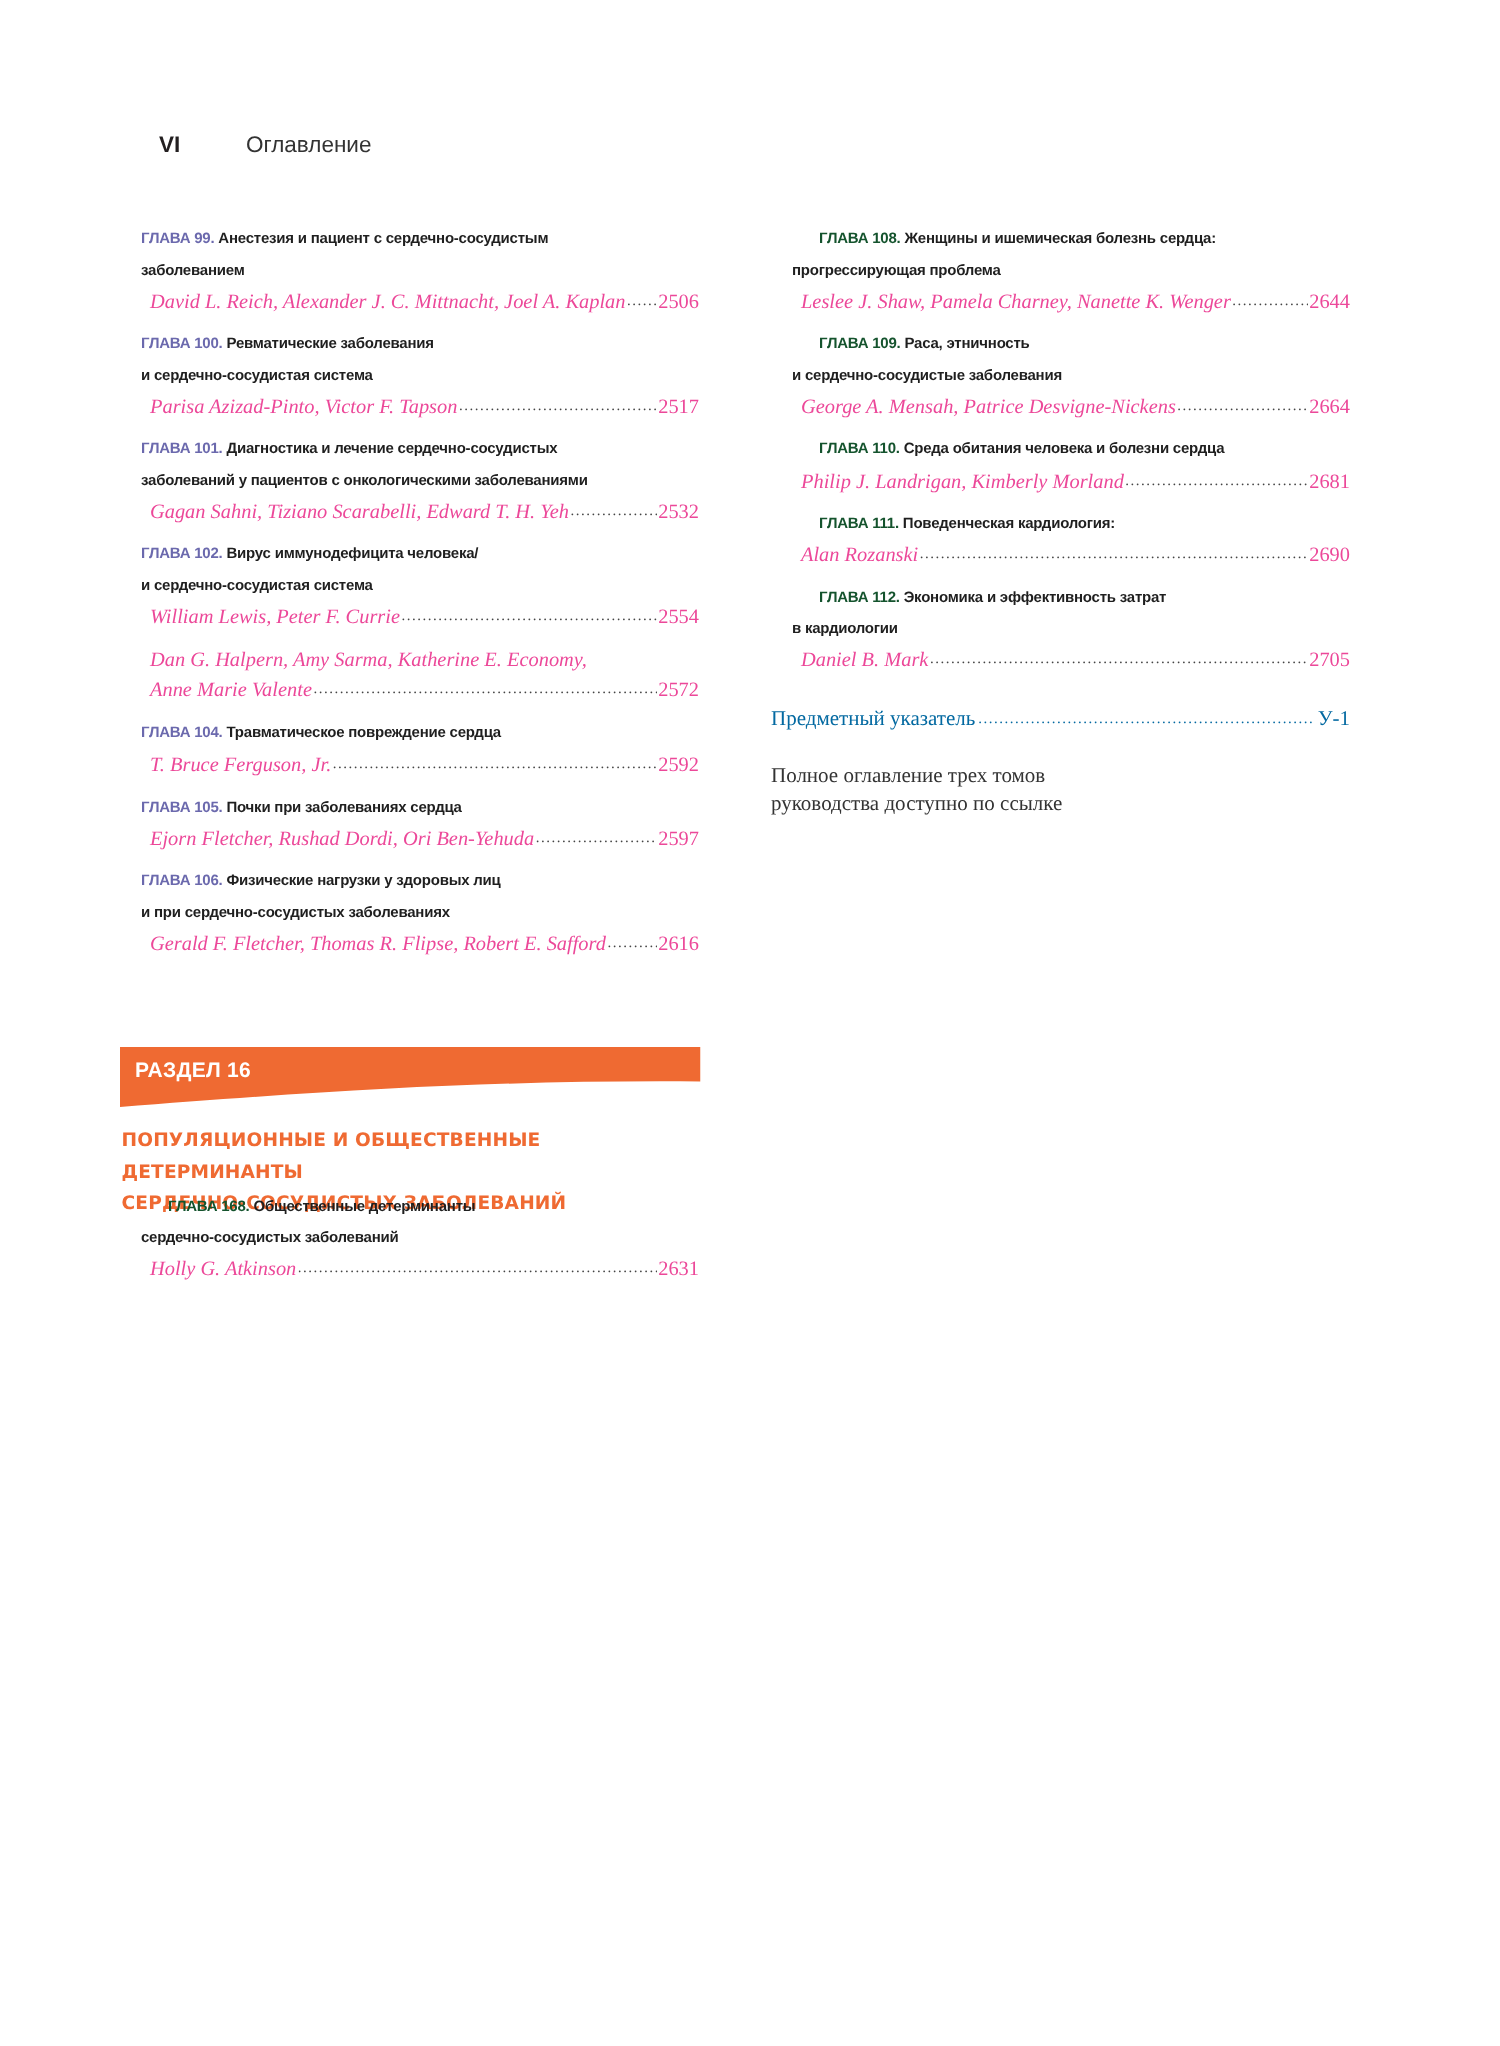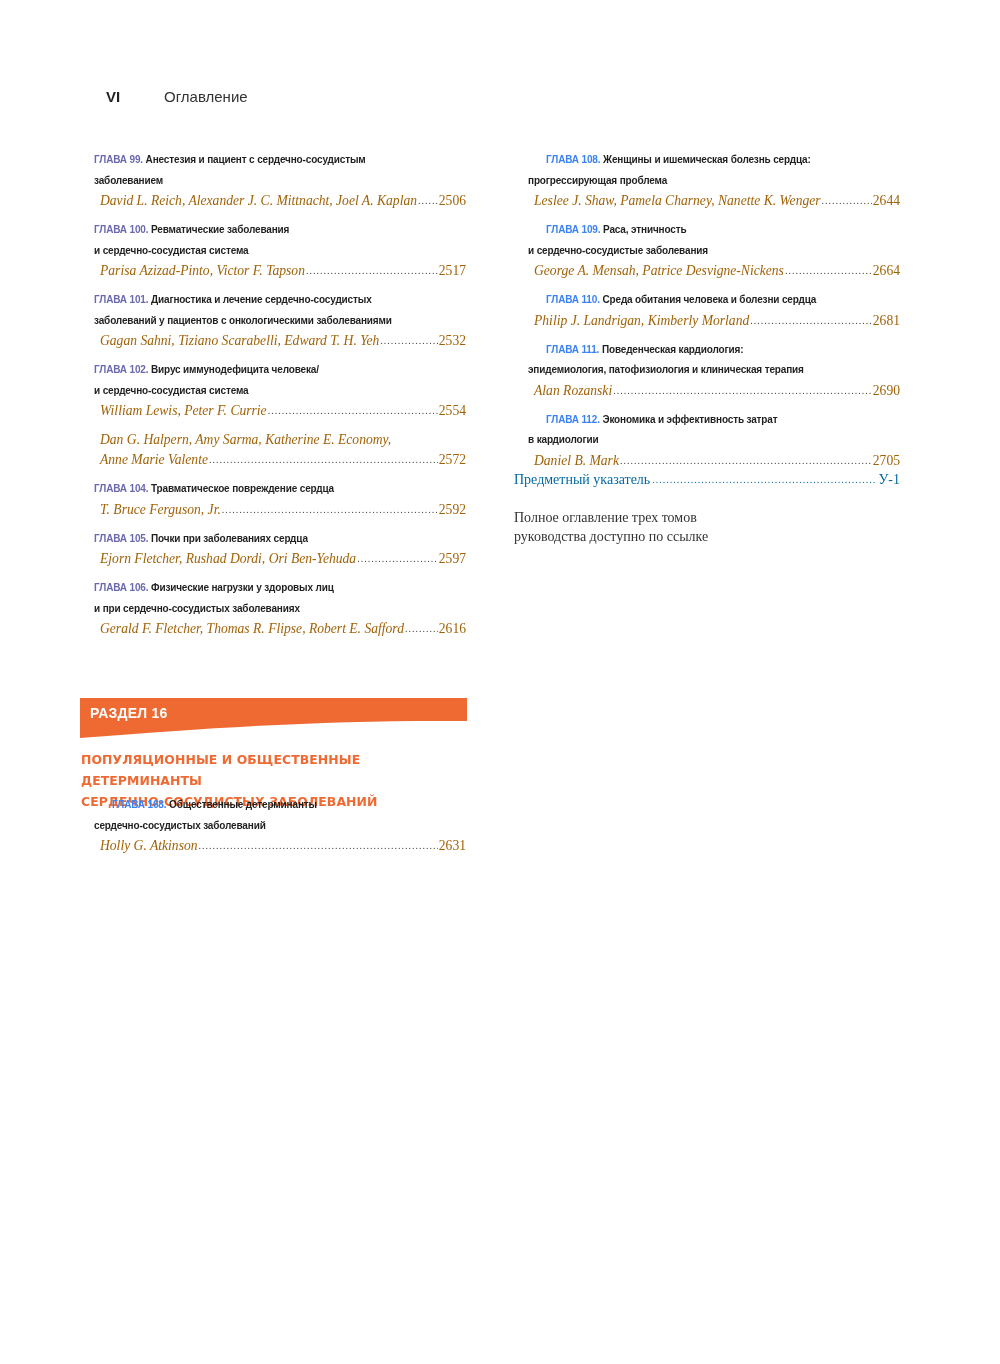--- a/index.html
+++ b/index.html
@@ -9,23 +9,23 @@
   .running-head .ttl { color: #333; }
 
   .col { position: absolute; top: 150px; width: 372px; }
   .col.left { left: 94px; }
   .col.right { left: 528px; }
 
   .entry { margin-bottom: 9px; }
   .ch-title { font-family: "Liberation Sans", sans-serif; font-size: 10px; line-height: 20.5px; font-stretch: condensed; letter-spacing: -0.15px; color: #1f1f1f; }
   .ch-label { font-weight: bold; }
   .ch-label.violet { color: #6b69ad; }
-  .ch-label.orange { color: #3b82f6; padding-left: 18px; }
+  .ch-label.orange { color: #14532d; padding-left: 18px; }
   .ch-text { font-weight: bold; transform-origin: left; }
-  .authors { font-family: "Liberation Serif", serif; font-style: italic; font-size: 13.6px; line-height: 20px; color: #a16207; display: flex; padding-left: 6px; }
+  .authors { font-family: "Liberation Serif", serif; font-style: italic; font-size: 13.6px; line-height: 20px; color: #ec4899; display: flex; padding-left: 6px; }
   .authors .names { white-space: nowrap; }
   .authors .dots { flex: 1; overflow: hidden; white-space: nowrap; font-style: normal; margin: 0 1px; letter-spacing: 1px; font-size: 10px; color: #444; }
   .authors .dots::before { content: "............................................................................................................................................................................................"; }
   .authors .page { font-style: normal; white-space: nowrap; }
 
   .section-banner { position: absolute; left: 80px; top: 698px; width: 387px; height: 40px; }
   .section-banner svg { position: absolute; left: 0; top: 0; }
   .section-banner .lbl { position: absolute; left: 10px; top: 7px; font-family: Liberation Sans, sans-serif; font-weight: bold; font-size: 14px; color: #fff; letter-spacing: 0.2px; }
   .section-title { position: absolute; left: 81px; top: 749px; width: 400px; font-family: "DejaVu Sans", sans-serif; font-weight: bold; font-size: 12.4px; line-height: 21px; color: #ef6a32; letter-spacing: 0.1px; }
   .col.left2 { position: absolute; left: 94px; top: 795px; width: 372px; }
@@ -162,21 +162,20 @@
     <div class="entry">
       <div class="ch-title"><span class="ch-label orange">ГЛАВА 110.</span> <span class="ch-text">Среда обитания человека и болезни сердца</span></div>
       <div class="authors">
         <span class="names">Philip J. Landrigan, Kimberly Morland</span>
         <span class="dots"></span>
         <span class="page">2681</span>
       </div>
     </div>
     <div class="entry">
       <div class="ch-title"><span class="ch-label orange">ГЛАВА 111.</span> <span class="ch-text">Поведенческая кардиология:</span></div>
-      <div class="ch-title"><span class="ch-text">эпидемиология, патофизиология и клиническая терапия</span></div>
       <div class="authors">
         <span class="names">Alan Rozanski</span>
         <span class="dots"></span>
         <span class="page">2690</span>
       </div>
     </div>
     <div class="entry">
       <div class="ch-title"><span class="ch-label orange">ГЛАВА 112.</span> <span class="ch-text">Экономика и эффективность затрат</span></div>
       <div class="ch-title"><span class="ch-text">в кардиологии</span></div>
       <div class="authors">

